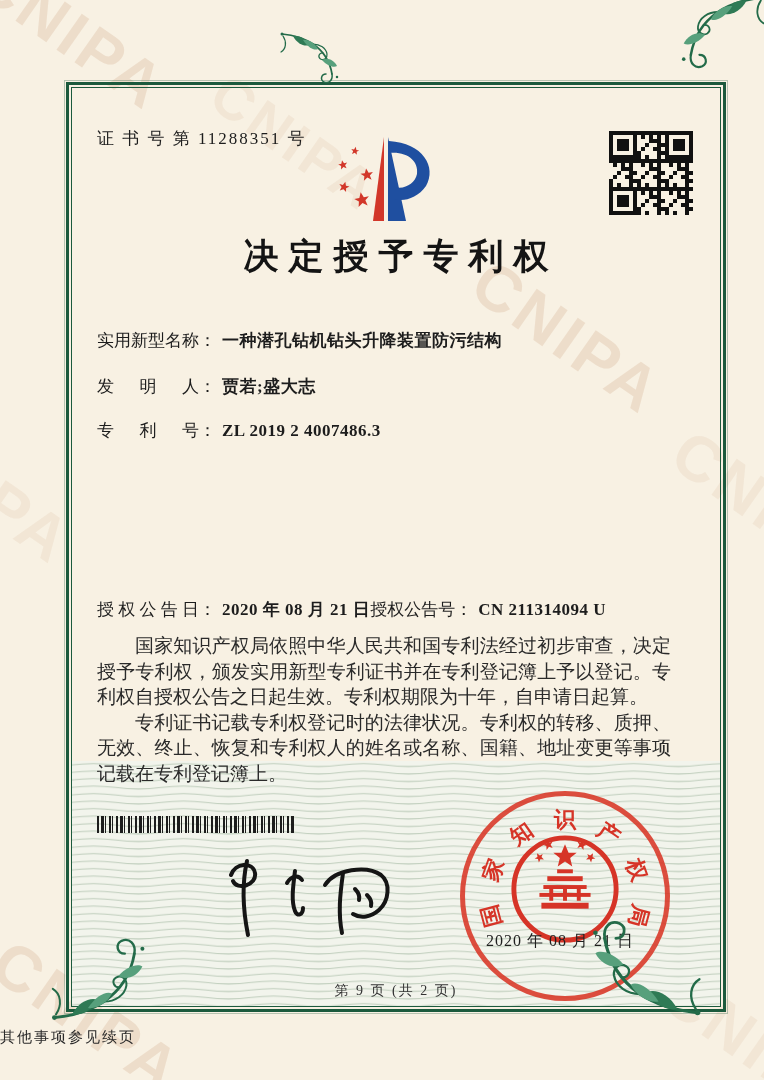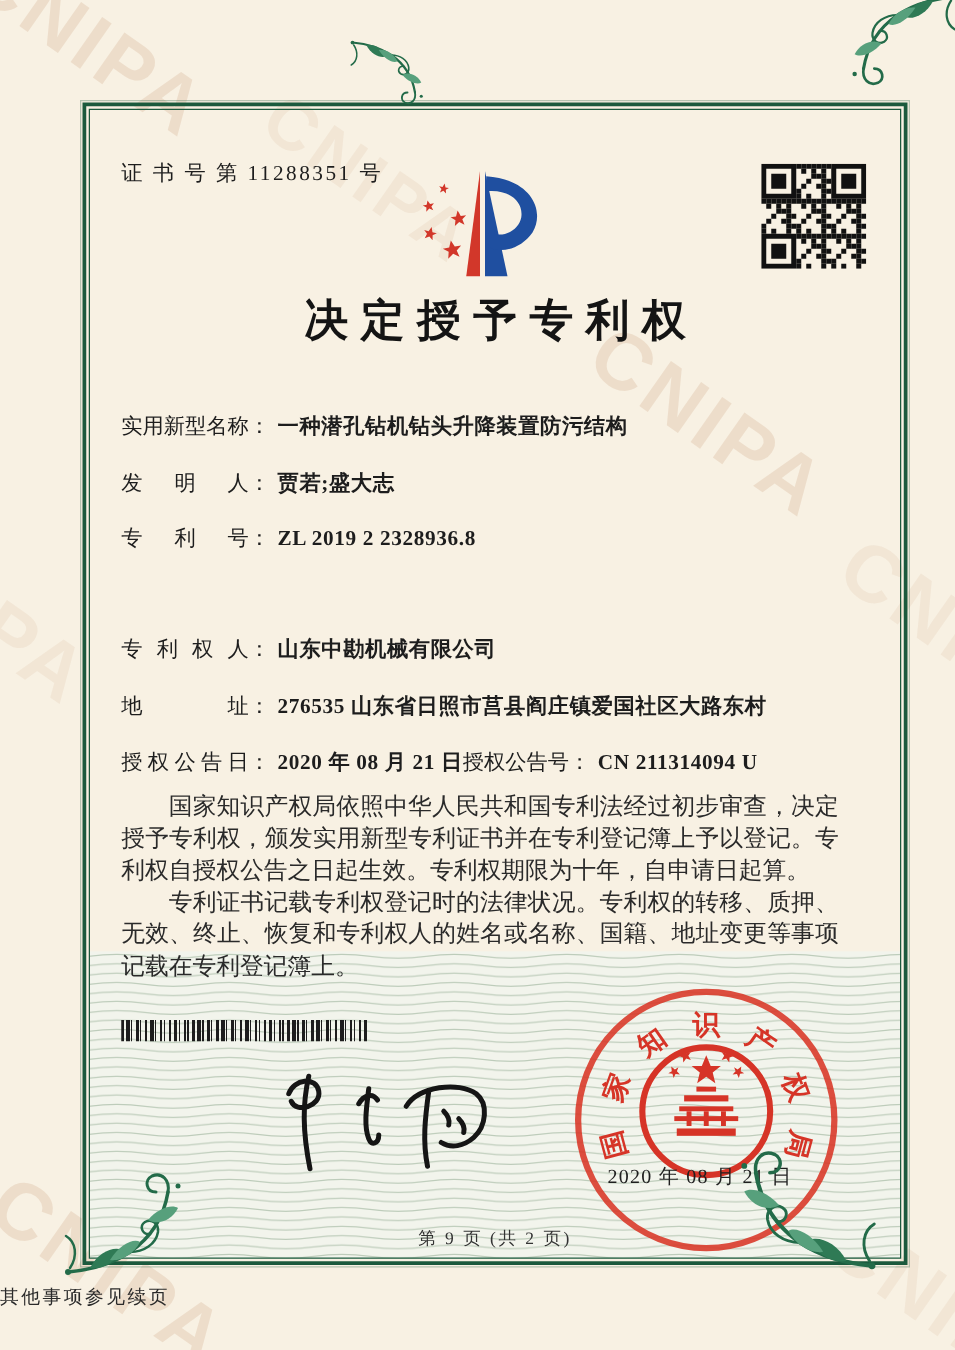--- a/index.html
+++ b/index.html
@@ -349,27 +349,21 @@
 
     <div class="title">决定授予专利权</div>
 
     <div class="row" style="top:244px">
       <span class="lab">实用新型名称</span><span class="colon">：</span><span class="val">一种潜孔钻机钻头升降装置防污结构</span>
     </div>
     <div class="row" style="top:290px">
       <span class="lab">发明人</span><span class="colon">：</span><span class="val">贾若;盛大志</span>
     </div>
     <div class="row" style="top:334px">
-      <span class="lab">专利号</span><span class="colon">：</span><span class="val">ZL 2019 2 2328936.8</span>
-    </div>
-    <div class="row" style="top:423px">
-      <span class="lab">专利权人</span><span class="colon">：</span><span class="val">山东中勘机械有限公司</span>
-    </div>
-    <div class="row" style="top:468px">
-      <span class="lab">地址</span><span class="colon">：</span><span class="val">276535  山东省日照市莒县阎庄镇爱国社区大路东村</span>
+      <span class="lab">专利号</span><span class="colon">：</span><span class="val">ZL 2019 2 4007486.3</span>
     </div>
     <div class="row" style="top:513px">
       <span class="lab">授权公告日</span><span class="colon">：</span><span class="val">2020 年 08 月 21 日</span><span class="row2"><span class="lab tight">授权公告号</span><span class="colon">：</span><span class="val">CN 211314094 U</span></span>
     </div>
 
     <div class="paras">
       <p>国家知识产权局依照中华人民共和国专利法经过初步审查，决定授予专利权，颁发实用新型专利证书并在专利登记簿上予以登记。专利权自授权公告之日起生效。专利权期限为十年，自申请日起算。</p>
       <p>专利证书记载专利权登记时的法律状况。专利权的转移、质押、无效、终止、恢复和专利权人的姓名或名称、国籍、地址变更等事项记载在专利登记簿上。</p>
     </div>
 

